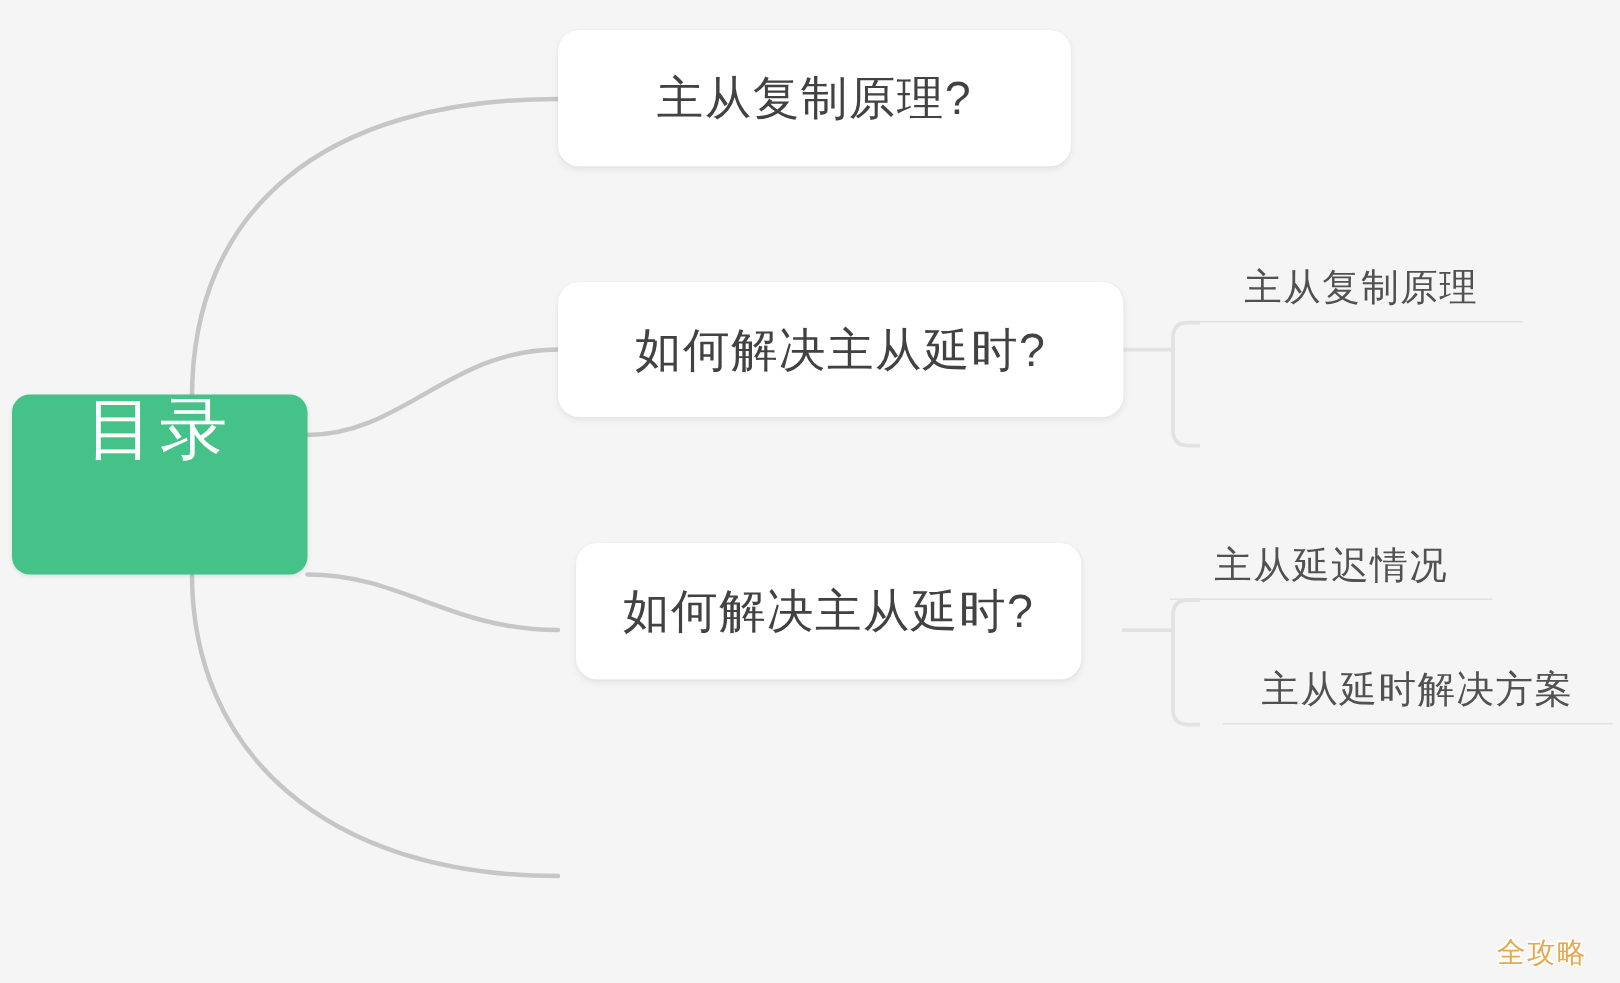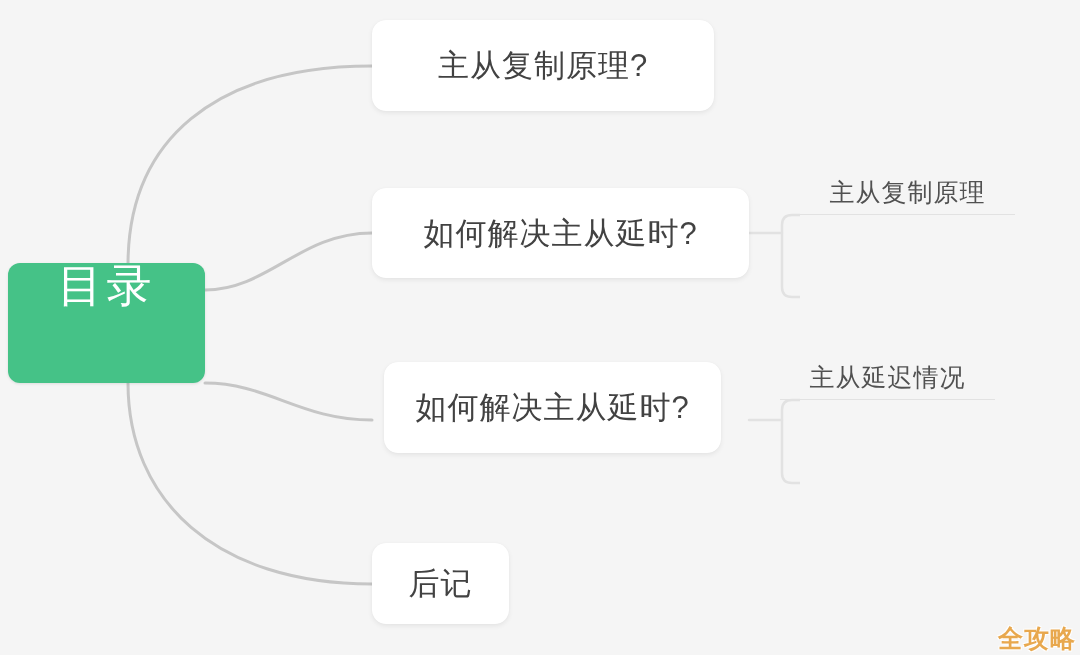--- a/index.html
+++ b/index.html
@@ -96,22 +96,22 @@
   #sub-0-0 { left: 800px; top: 174px; width: 215px; height: 41px; }
   #sub-0-1 { left: 815px; top: 254px; width: 200px; height: 43px; }
   #sub-1-0 { left: 780px; top: 359px; width: 215px; height: 41px; }
   #sub-1-1 { left: 815px; top: 440px; width: 260px; height: 43px; }
 
   
   .watermark {
     position: absolute;
     left: 998px;
     top: 622px;
-    font-size: 25px;
-    font-weight: bold;
+    font-size: 19px;
+    font-weight: normal;
     color: #e8a84e;
     letter-spacing: 1px;
     text-shadow:
       1px 1px 0 rgba(255,255,255,0.85),
      -1px -1px 0 rgba(255,255,255,0.85),
       1px -1px 0 rgba(255,255,255,0.85),
      -1px 1px 0 rgba(255,255,255,0.85);
     white-space: nowrap;
   }
 </style>
@@ -146,27 +146,27 @@
   </div>
 
   <div class="branch-card" id="branch-1">
     <span class="branch-label">如何解决主从延时?</span>
   </div>
 
   <div class="branch-card" id="branch-2">
     <span class="branch-label">如何解决主从延时?</span>
   </div>
 
-  <div class="branch-card" id="branch-3">
-    <span class="branch-label">后记</span>
-  </div>
 
   <div class="sub-node" id="sub-0-0">
     <span class="sub-label">主从复制原理</span>
   </div>
 
   <div class="sub-node" id="sub-1-0">
     <span class="sub-label">主从延迟情况</span>
   </div>
+  <div class="sub-node" id="sub-1-1">
+    <span class="sub-label">主从延时解决方案</span>
+  </div>
 
   <div class="watermark">全攻略</div>
 
 </div>
 
 </body></html>

